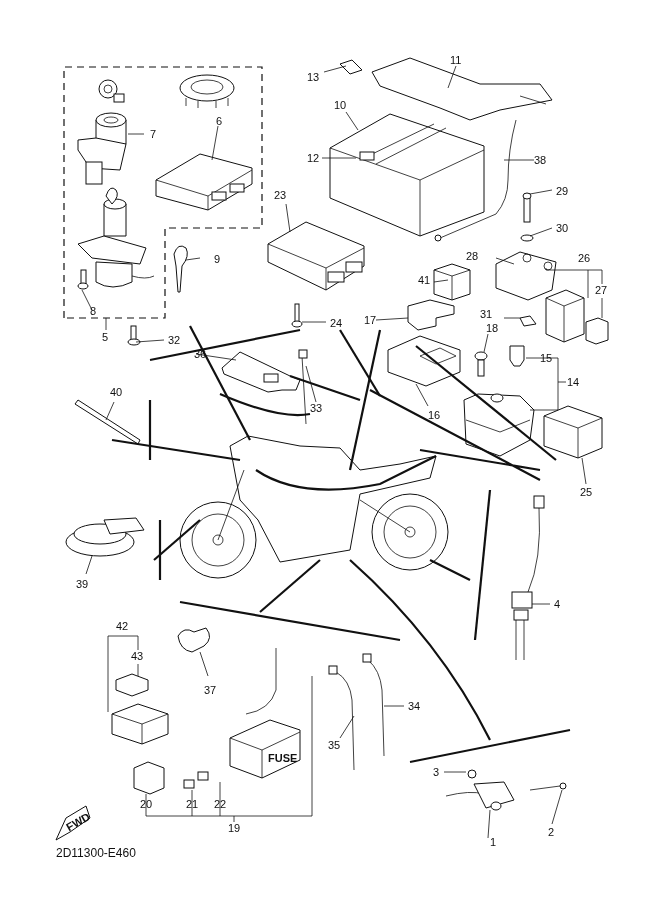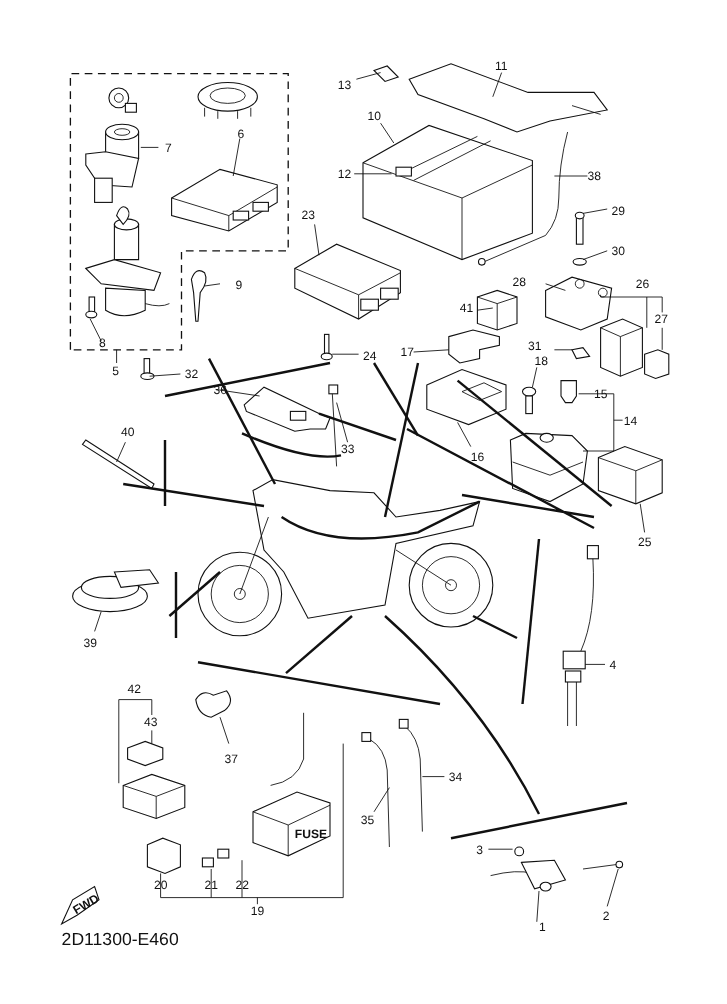--- a/index.html
+++ b/index.html
@@ -4,21 +4,21 @@
 <style>
   html,body{margin:0;padding:0;background:#fff;}
   body{width:661px;height:913px;position:relative;overflow:hidden;font-family:"Liberation Sans",sans-serif;color:#111;}
   svg{position:absolute;left:0;top:0;}
   .lbl{font-family:"Liberation Sans",sans-serif;font-size:11px;fill:#111;}
   .part{fill:#fff;stroke:#111;stroke-width:1;}
   .thin{fill:none;stroke:#111;stroke-width:0.8;}
   .lead{fill:none;stroke:#111;stroke-width:0.8;}
   .heavy{fill:none;stroke:#111;stroke-width:2.2;}
   .dash{fill:none;stroke:#111;stroke-width:1.2;stroke-dasharray:7,5;}
-  #code{position:absolute;left:56px;top:846px;font-size:16px;}
+  #code{position:absolute;left:56px;top:846px;font-size:12px;}
 </style>
 </head>
 <body>
 
 <svg width="661" height="913" viewBox="0 0 661 913">
 
   <path class="dash" d="M64,318 L64,67 L262,67 L262,228 L165,228 L165,318 Z"></path>
 
   <g>
     <circle class="part" cx="108" cy="89" r="9"></circle>

